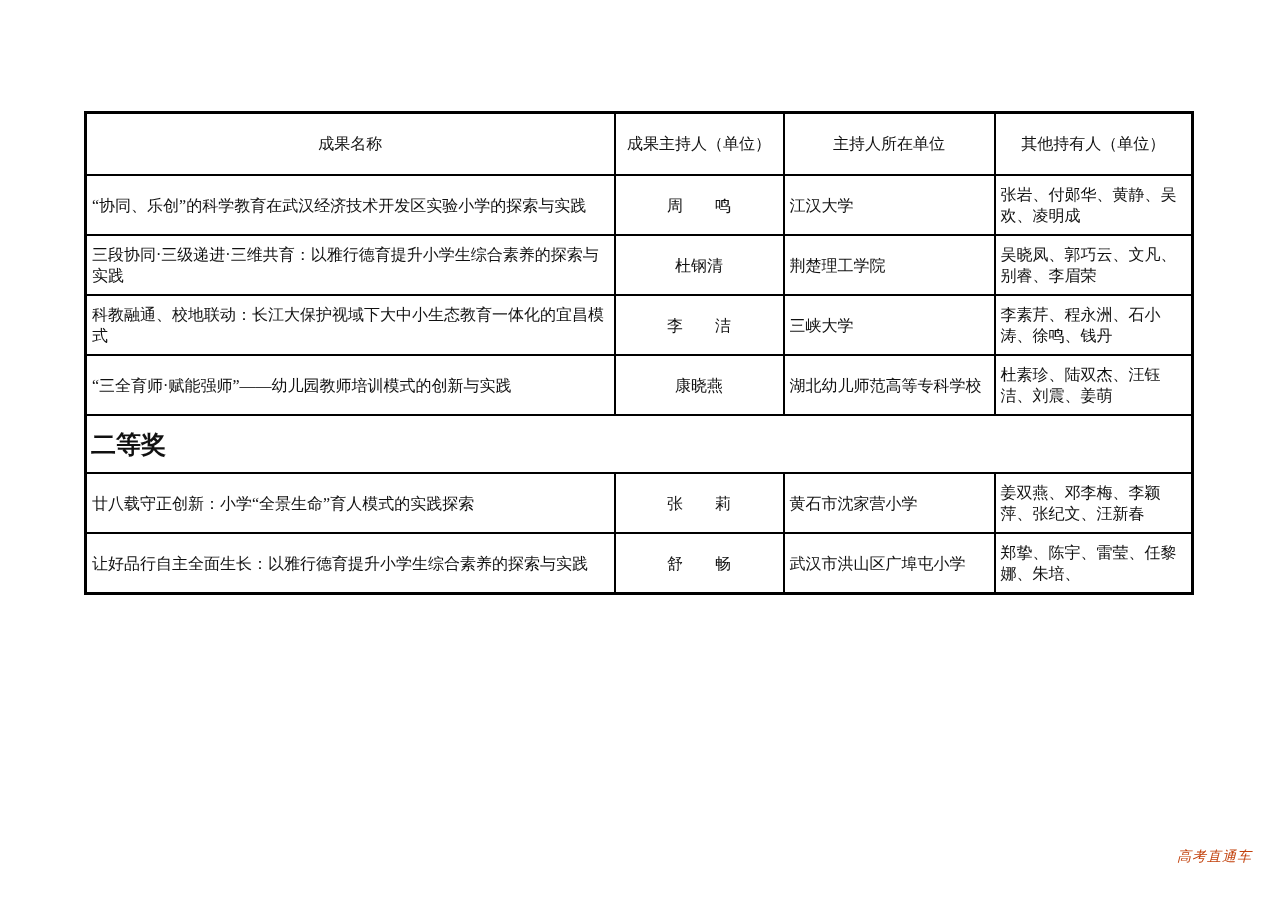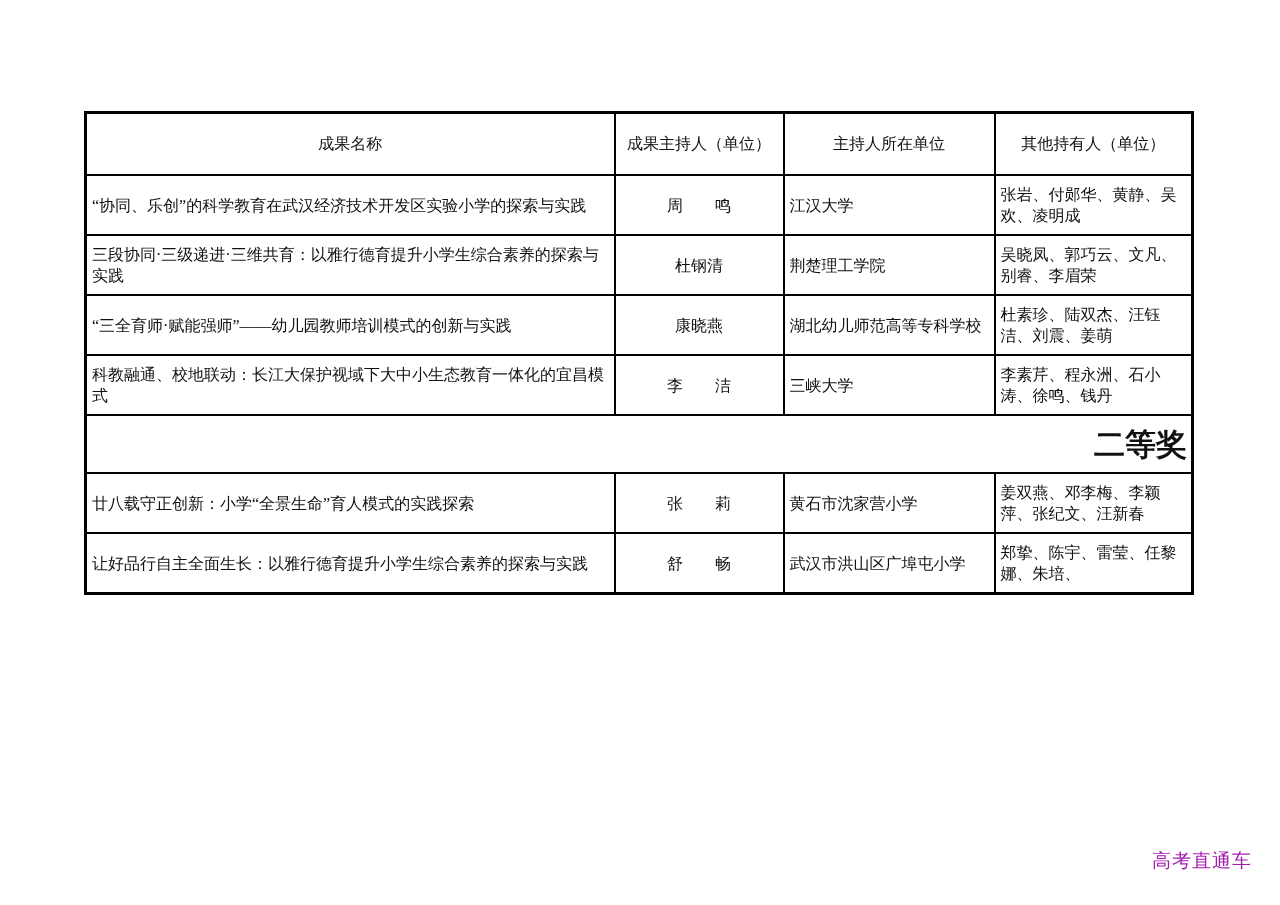--- a/index.html
+++ b/index.html
@@ -42,33 +42,34 @@
   table.awards td {
     height: 54px;
     line-height: 21px;
     padding: 2px 5px;
   }
   td.cell-name  { text-align: left; }
   td.cell-host  { text-align: center; }
   td.cell-unit  { text-align: left; }
   td.cell-others{ text-align: left; }
   tr.section-row td {
-    text-align: right;
+    text-align: left;
     font-weight: bold;
-    font-size: 31px;
+    font-size: 25px;
     height: 52px;
     padding: 2px 4px;
   }
   .watermark {
     position: absolute;
     top: 848px;
     right: 28px;
-    font-size: 19px;
-    color: #a21caf;
+    font-size: 14px;
+    color: #c2410c;
     letter-spacing: 1px;
+    font-style: italic;
   }
 </style>
 </head>
 <body>
 
 <div class="page">
 
   <table class="awards">
     <colgroup>
       <col style="width:529px">
@@ -91,30 +92,30 @@
           <td class="cell-unit">江汉大学</td>
           <td class="cell-others">张岩、付郧华、黄静、吴欢、凌明成</td>
         </tr>
         <tr>
           <td class="cell-name">三段协同·三级递进·三维共育：以雅行德育提升小学生综合素养的探索与实践</td>
           <td class="cell-host">杜钢清</td>
           <td class="cell-unit">荆楚理工学院</td>
           <td class="cell-others">吴晓凤、郭巧云、文凡、别睿、李眉荣</td>
         </tr>
         <tr>
+          <td class="cell-name">科教融通、校地联动：长江大保护视域下大中小生态教育一体化的宜昌模式</td>
+          <td class="cell-host">李　　洁</td>
+          <td class="cell-unit">三峡大学</td>
+          <td class="cell-others">李素芹、程永洲、石小涛、徐鸣、钱丹</td>
+        </tr>
+        <tr>
           <td class="cell-name">“三全育师·赋能强师”——幼儿园教师培训模式的创新与实践</td>
           <td class="cell-host">康晓燕</td>
           <td class="cell-unit">湖北幼儿师范高等专科学校</td>
           <td class="cell-others">杜素珍、陆双杰、汪钰洁、刘震、姜萌</td>
-        </tr>
-        <tr>
-          <td class="cell-name">科教融通、校地联动：长江大保护视域下大中小生态教育一体化的宜昌模式</td>
-          <td class="cell-host">李　　洁</td>
-          <td class="cell-unit">三峡大学</td>
-          <td class="cell-others">李素芹、程永洲、石小涛、徐鸣、钱丹</td>
         </tr>
       </tbody>
     <tbody>
       <tr class="section-row">
         <td colspan="4">二等奖</td>
       </tr>
     </tbody>
     <tbody>
         <tr>
           <td class="cell-name">廿八载守正创新：小学“全景生命”育人模式的实践探索</td>

